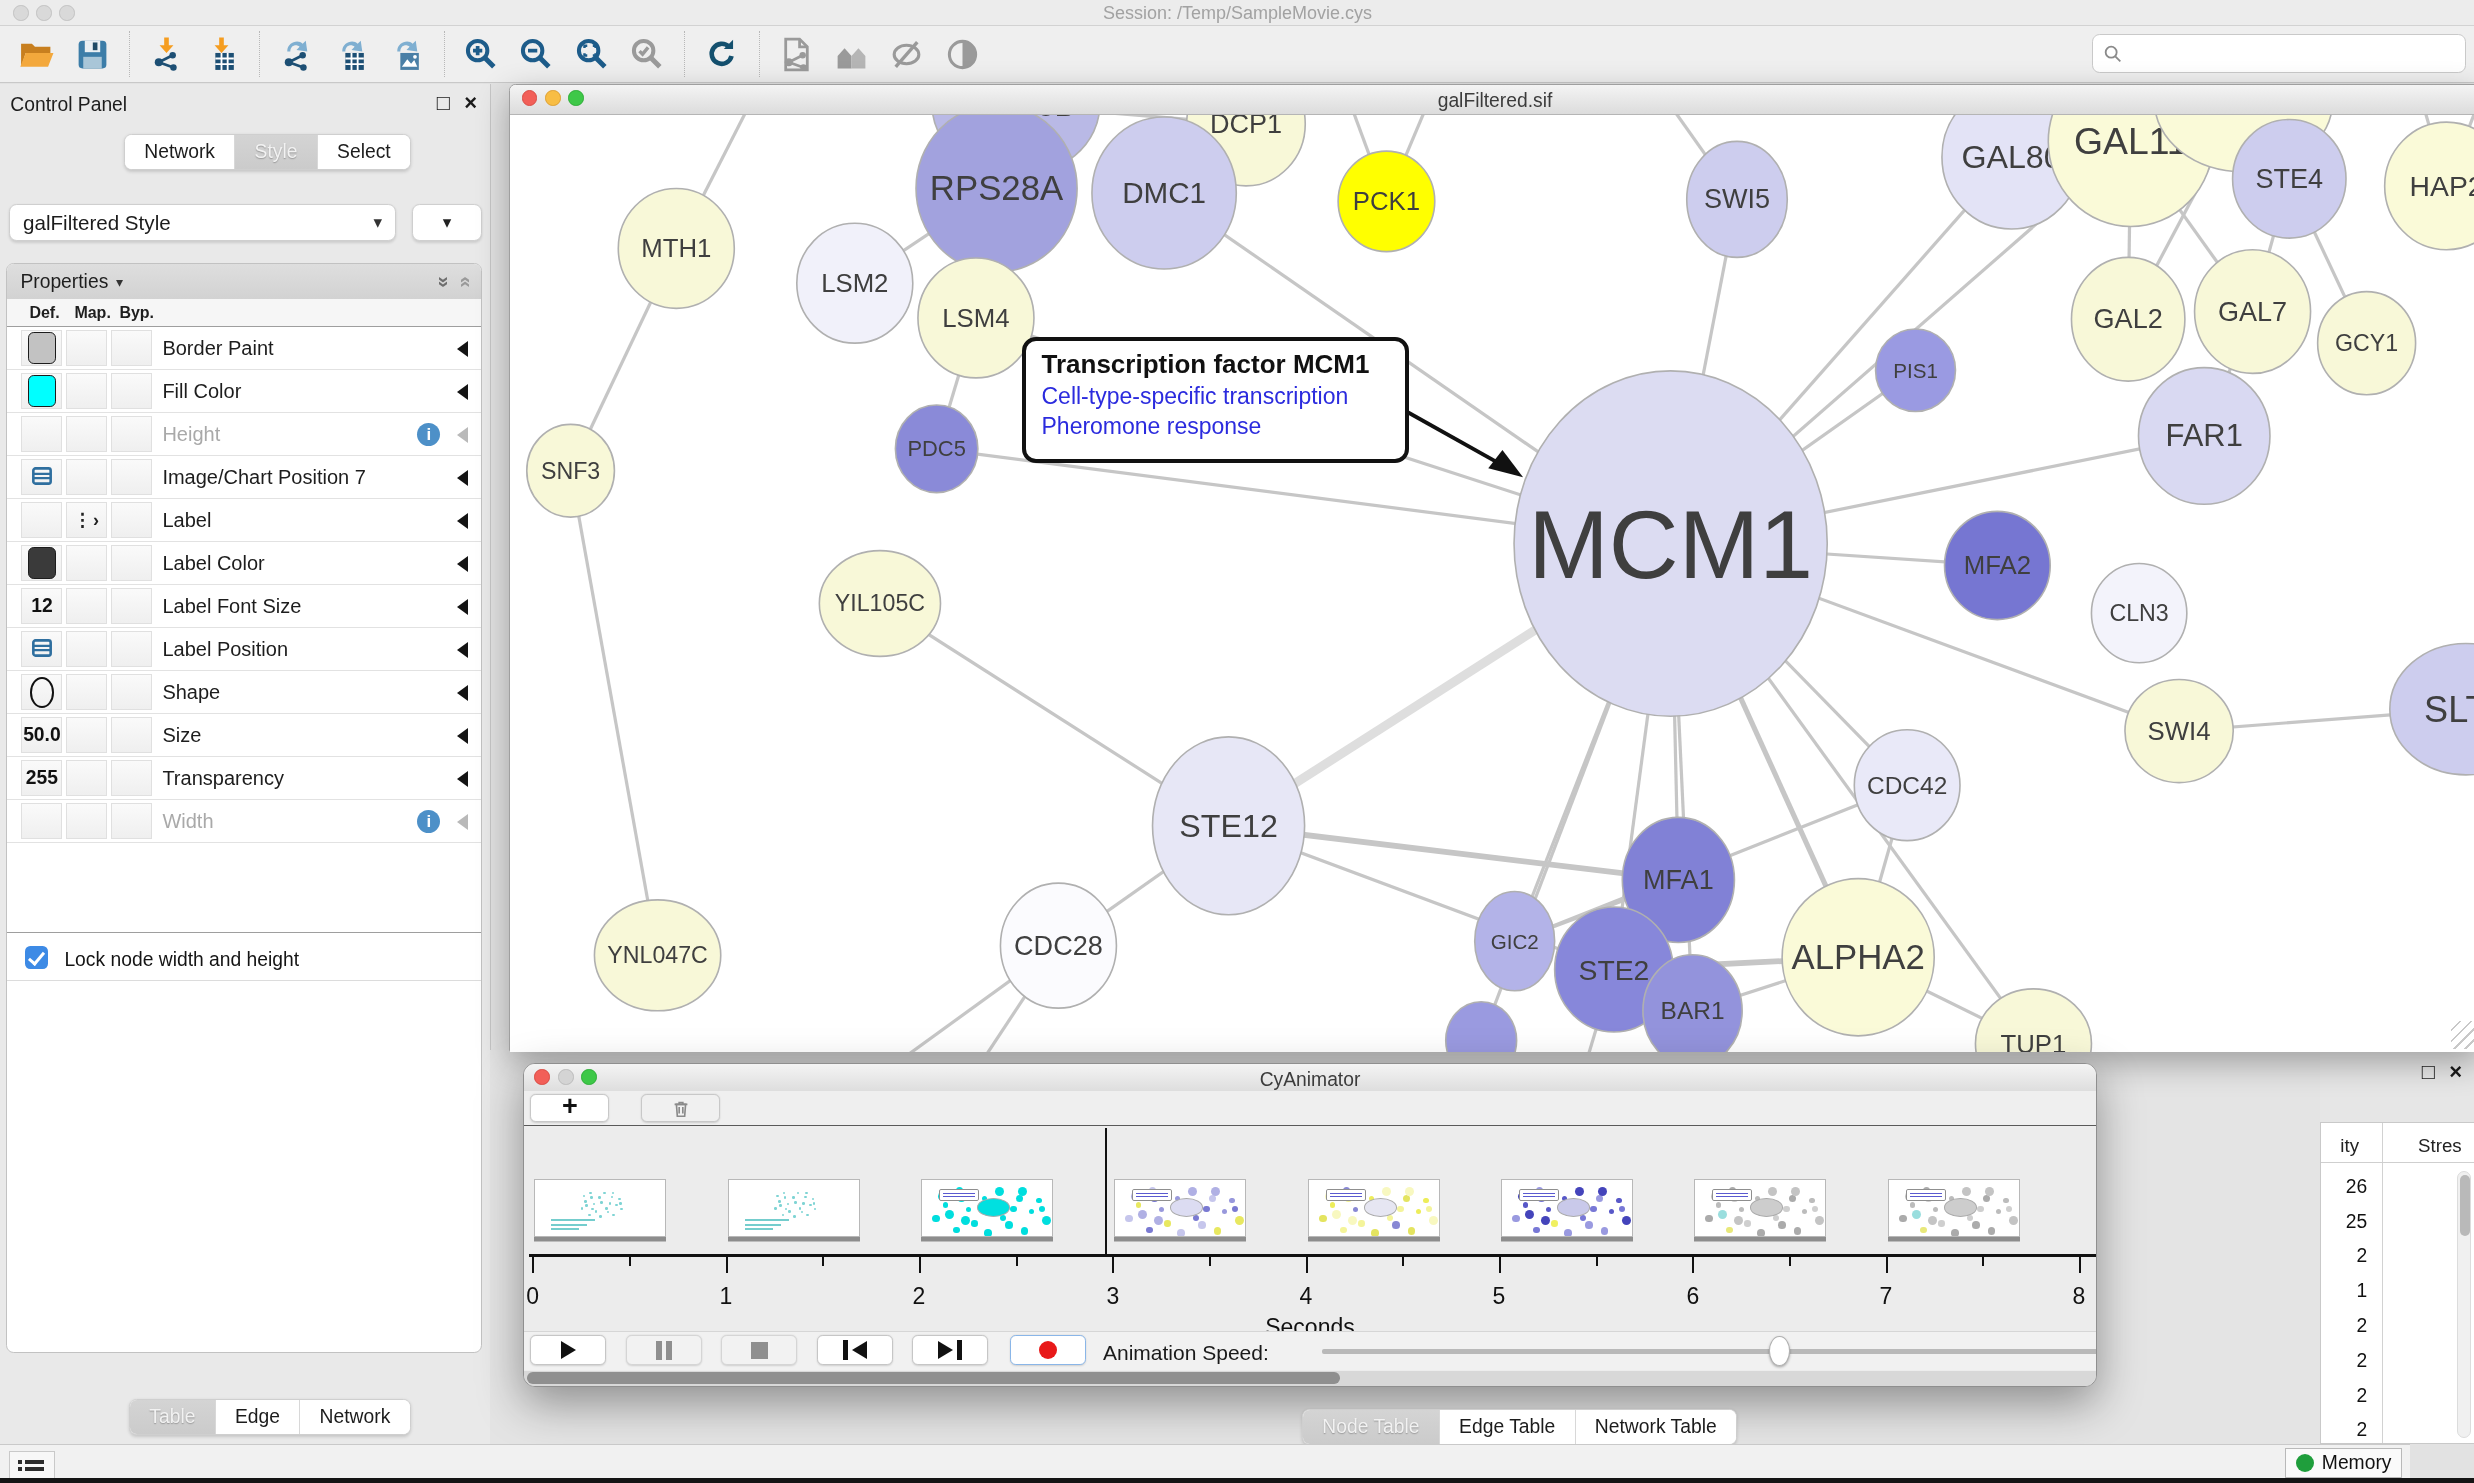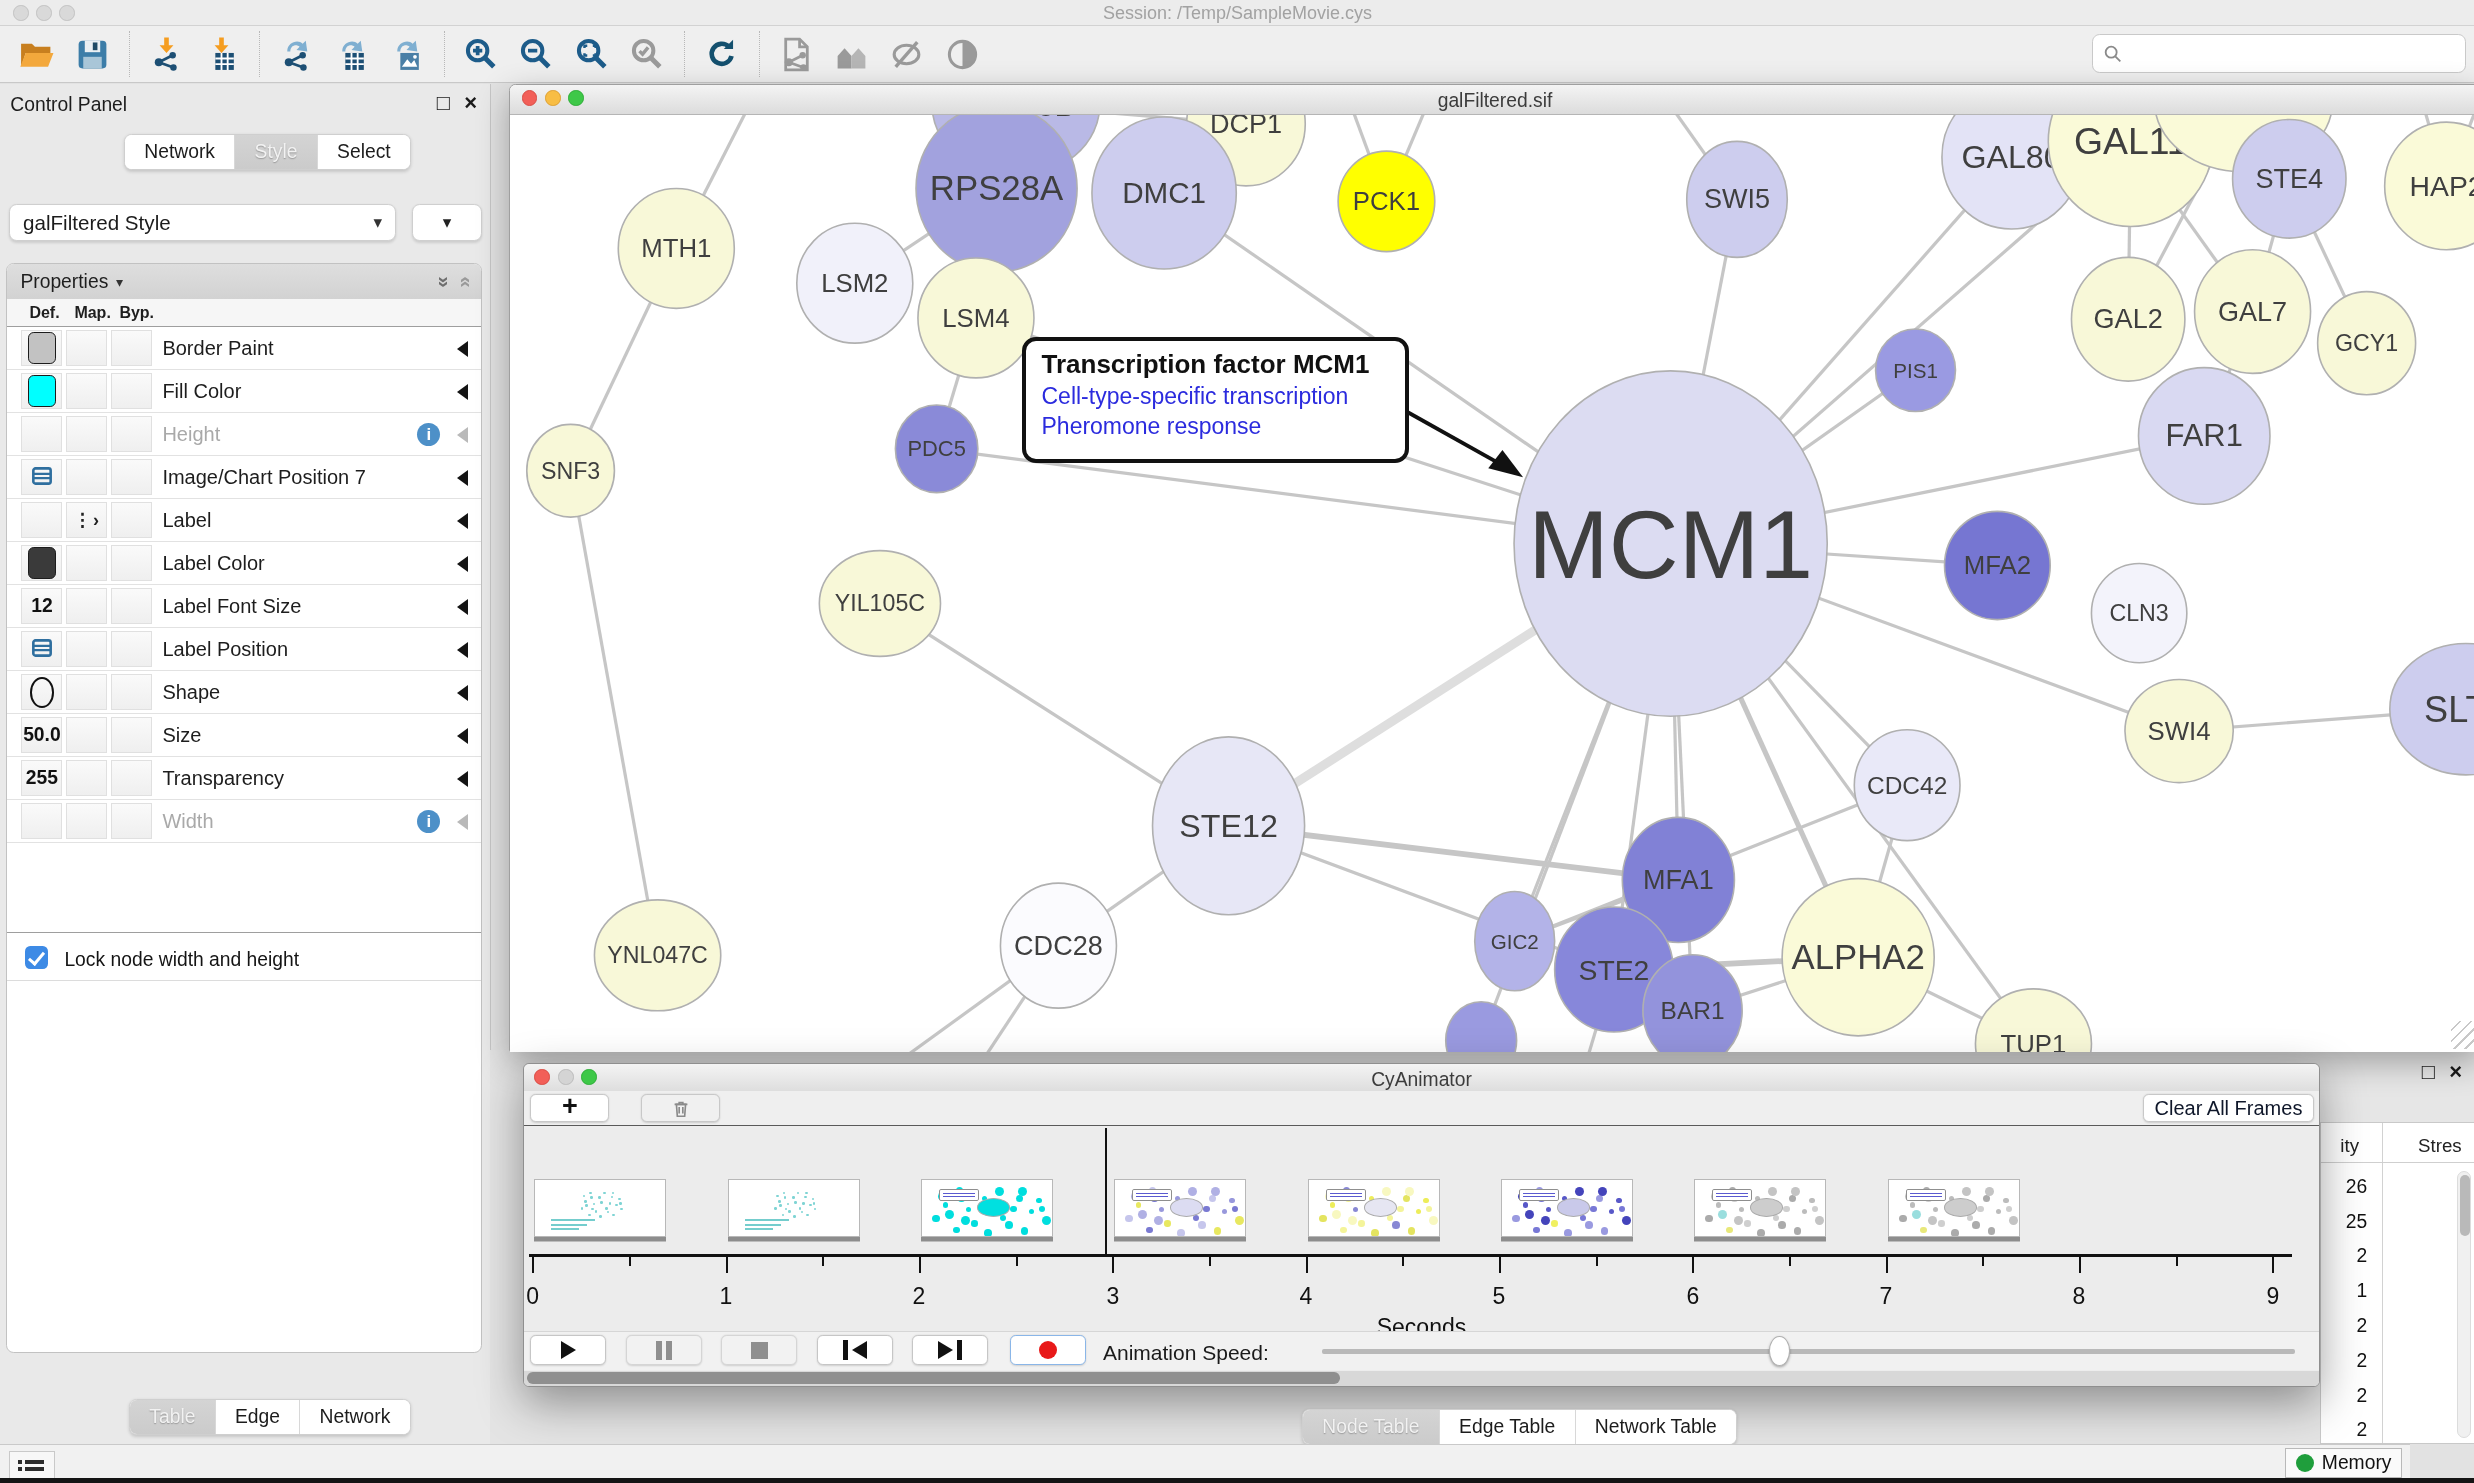--- a/index.html
+++ b/index.html
@@ -77,21 +77,21 @@
   #south { left:490px; top:1050px; width:1985px; height:394px; background:#e4e4e4; }
   #table-frag { left:2320px; top:1050px; width:155px; height:394px; background:#e6e6e6; }
   #table-frag .card { position:absolute; left:0; top:72px; width:155px; height:322px; background:#fff; border:0.6px solid #c9c9c9; }
   #table-frag .hdr { position:absolute; top:11.6px; font-size:18.7px; color:#222; }
   #table-frag .vline { position:absolute; left:61px; top:0; bottom:0; border-left:0.6px solid #d2d2d2; }
   #table-frag .hsep { position:absolute; left:0; right:0; top:39px; border-top:0.6px solid #cfcfcf; }
   .tf-val { position:absolute; width:41px; text-align:right; font-size:19.3px; color:#111; }
   #tf-scroll { position:absolute; right:2.6px; top:48px; width:14px; height:267px; background:#f0f0f0; border:0.6px solid #dcdcdc; border-radius:7px; }
   #tf-thumb { position:absolute; left:1.3px; top:2.6px; width:10.3px; height:61px; background:#b9b9b9; border-radius:5.2px; }
 
-  #cywin { left:523px; top:1063px; width:1797px; height:324px; background:#ededed; border:1.3px solid #8f8f8f; border-radius:6px; box-shadow:0 15.5px 45px rgba(0,0,0,.38); overflow:hidden; }
+  #cywin { left:523px; top:1063px; width:1574px; height:324px; background:#ededed; border:1.3px solid #8f8f8f; border-radius:12px; box-shadow:0 15.5px 45px rgba(0,0,0,.38); overflow:hidden; }
   #cy-toolbar { position:absolute; left:0; top:27px; width:100%; height:35px; background:#efefef; border-bottom:1.9px solid #5a5a5a; }
   .cy-btn { position:absolute; top:3.2px; height:28px; background:#fff; border:0.6px solid #c8c8c8; border-radius:5.8px; display:flex; align-items:center; justify-content:center; box-shadow:0 0.6px 1.9px rgba(0,0,0,.15); }
   .cy-btn.disabled { background:#f0f0f0; }
   #cy-timeline { position:absolute; left:0; top:64px; width:100%; height:204px; background:#ececec; }
   .frame { position:absolute; top:51px; width:132px; height:58px; background:#fff; border:0.6px solid #b8b8b8; box-shadow:0 4.5px 0 #8d8d8d; overflow:hidden; }
   .frame .dot { position:absolute; border-radius:50%; }
   .frame .blob { position:absolute; border-radius:50%; }
   .frame .miniann { position:absolute; left:13%; top:16%; width:31%; height:22%; background:#fff; border:1.3px solid #8f8f8f; border-radius:1.9px; }
   .frame .miniann i { position:absolute; left:8%; right:8%; height:1.3px; background:#5a5ad0; display:block; }
   .frame .tline { position:absolute; height:1.9px; background:#74cdcd; }

